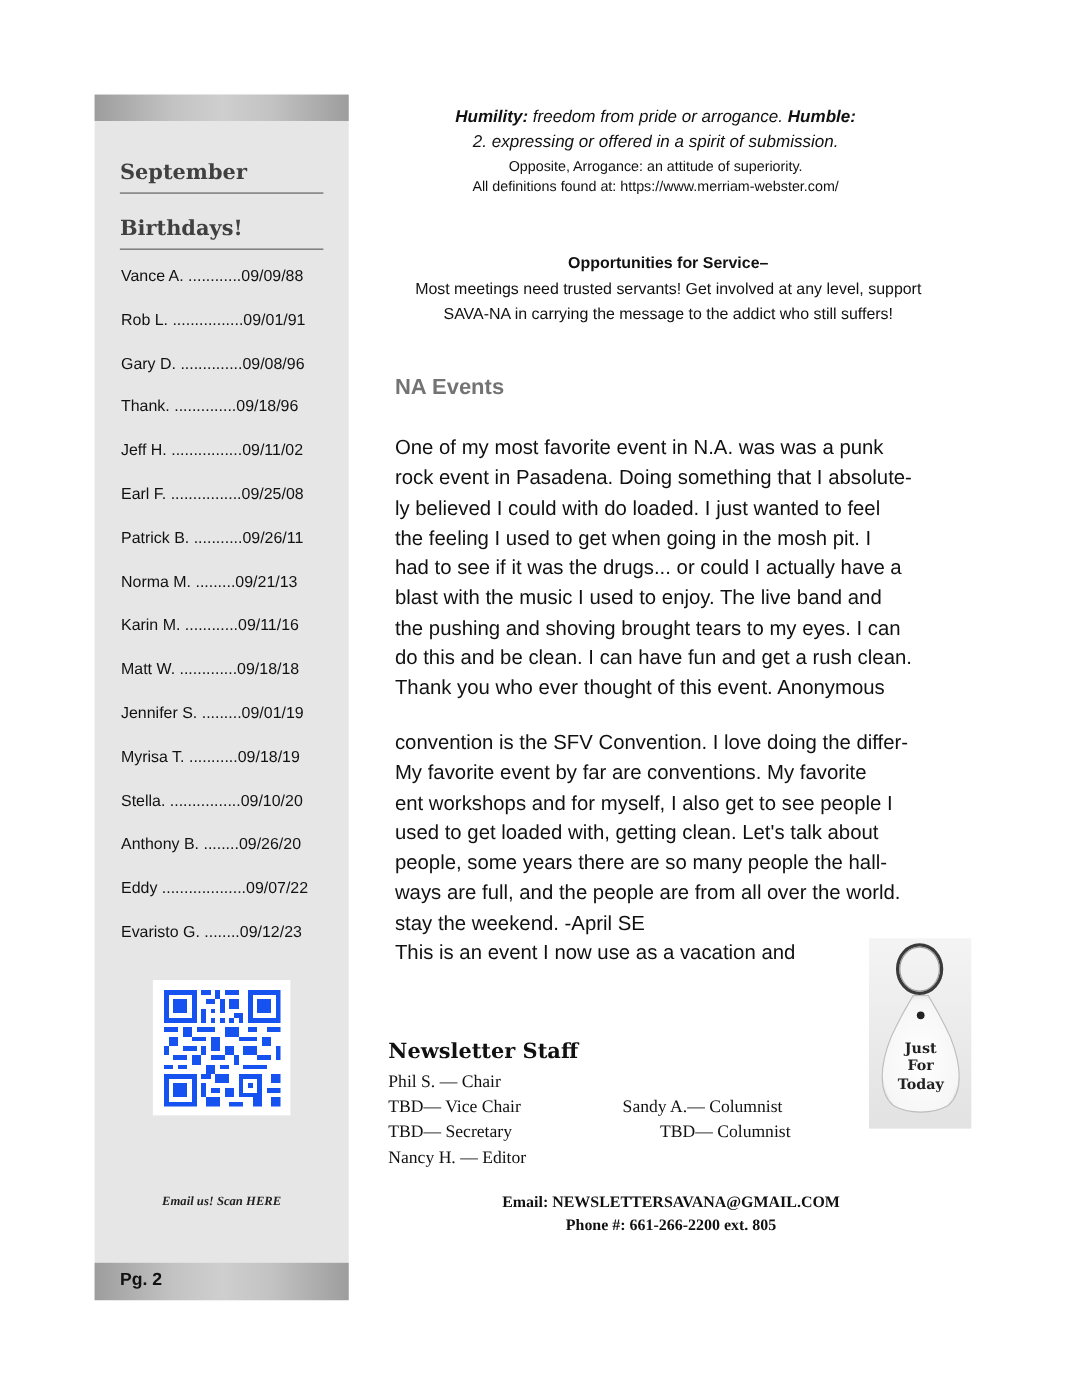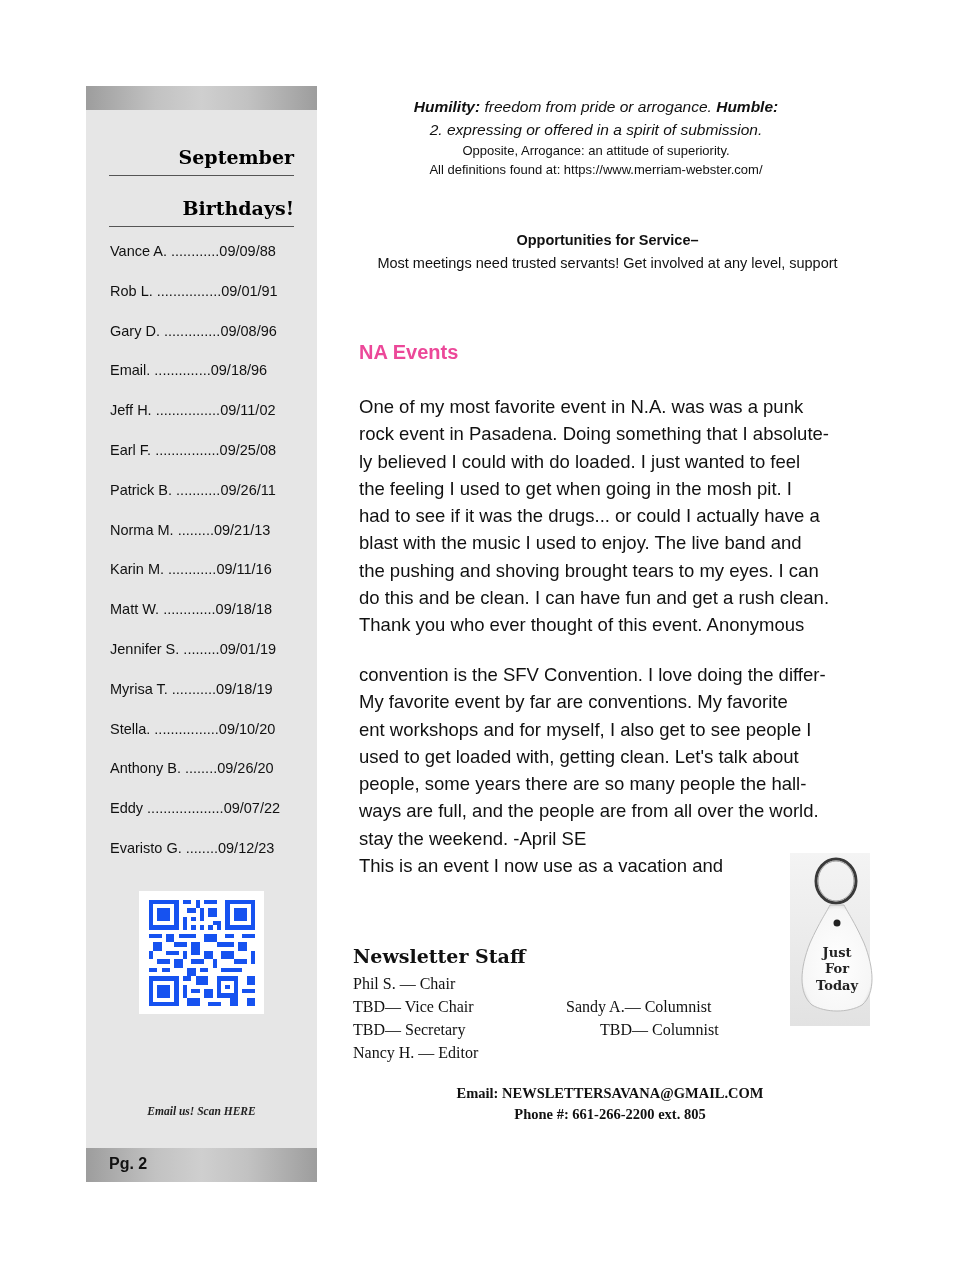--- a/index.html
+++ b/index.html
@@ -6,50 +6,50 @@
   body { width: 980px; height: 1268px; position: relative; overflow: hidden; font-family: "Liberation Sans", sans-serif; color: #111; }
 
   
   .sidebar { position: absolute; left: 86px; top: 86px; width: 231px; height: 1096px; background: #e6e6e6; }
   .sidebar-topbar { position: absolute; left: 0; top: 0; width: 231px; height: 24px;
     background: linear-gradient(to right, #9d9d9d 0%, #c2c2c2 30%, #cfcfcf 50%, #c2c2c2 70%, #9d9d9d 100%); }
   .sidebar-bottombar { position: absolute; left: 0; bottom: 0; width: 231px; height: 34px;
     background: linear-gradient(to right, #9d9d9d 0%, #c2c2c2 30%, #cfcfcf 50%, #c2c2c2 70%, #9d9d9d 100%); }
   .page-num { position: absolute; left: 23px; top: 7px; font-family: "Liberation Sans", sans-serif; font-weight: bold; font-size: 16px; color: #111; }
 
-  .bday-title { position: absolute; left: 23px; width: 185px; text-align: right; font-family: "DejaVu Serif", serif; font-weight: bold; font-size: 19px; color: #000000; }
+  .bday-title { position: absolute; left: 23px; width: 185px; text-align: left; font-family: "DejaVu Serif", serif; font-weight: bold; font-size: 19px; color: #404040; }
   .bday-title.t1 { top: 60px; }
   .bday-title.t2 { top: 111px; }
   .bday-rule { position: absolute; left: 23px; width: 185px; height: 1px; background: #555; }
   .bday-rule.r1 { top: 89px; }
   .bday-rule.r2 { top: 140px; }
 
   .bday-list { position: absolute; left: 24px; top: 155px; width: 200px; list-style: none; margin: 0; padding: 0; }
   .bday-item { height: 39.8px; font-size: 14.5px; line-height: 20px; color: #111; white-space: nowrap; }
 
   .qr-box { position: absolute; left: 53px; top: 805px; width: 125px; height: 123px; background: #fff; }
   .qr-box svg { position: absolute; left: 10px; top: 9px; }
-  .qr-caption { position: absolute; left: 0; width: 231px; top: 1000px; text-align: center; font-family: "Liberation Serif", serif; font-style: italic; font-weight: bold; font-size: 11.5px; color: #222; margin-top: 19px; }
+  .qr-caption { position: absolute; left: 0; width: 231px; top: 1000px; text-align: center; font-family: "Liberation Serif", serif; font-style: italic; font-weight: bold; font-size: 11.5px; color: #222; }
 
   
   .definition { position: absolute; left: 340px; width: 512px; top: 95px; text-align: center; color: #111; }
   .def-line1, .def-line2 { font-size: 15.5px; font-style: italic; line-height: 23px; }
   .def-line3, .def-line4 { font-size: 13px; line-height: 19px; }
   .def-line1 b { font-style: italic; }
 
   .service { position: absolute; left: 340px; width: 535px; top: 229px; text-align: center; font-size: 14.5px; line-height: 23px; color: #111; }
   .service-title { font-weight: bold; }
 
-  .events-title { position: absolute; left: 359px; top: 341px; font-size: 20px; font-weight: bold; color: #ec4899; }
+  .events-title { position: absolute; left: 359px; top: 341px; font-size: 20px; font-weight: bold; color: #737373; }
   .events-para { position: absolute; left: 359px; width: 530px; font-size: 18.5px; line-height: 27.3px; color: #111; margin: 0; }
   .events-para .ln { display: block; white-space: nowrap; }
   .p1 { top: 393px; }
   .p2 { top: 661px; }
 
-  .keychain { position: absolute; left: 790px; top: 853px; width: 80px; height: 173px; background: linear-gradient(to bottom, #f4f4f4, #e2e2e2); }
+  .keychain { position: absolute; left: 790px; top: 853px; width: 93px; height: 173px; background: linear-gradient(to bottom, #f4f4f4, #e2e2e2); }
   .keychain svg { position: absolute; left: 0; top: 0; }
 
   .staff-title { position: absolute; left: 353px; top: 945px; font-family: "DejaVu Serif", serif; font-weight: bold; font-size: 19px; color: #111; }
   .staff-entry { position: absolute; font-family: "Liberation Serif", serif; font-size: 16px; color: #111; white-space: nowrap; }
 
   .contact { position: absolute; left: 440px; width: 340px; top: 1083px; text-align: center; font-family: "Liberation Serif", serif; font-weight: bold; font-size: 14.5px; line-height: 21px; color: #111; }
 </style>
 </head>
 <body>
 
@@ -58,21 +58,21 @@
 
   <div class="bday-title t1">September</div>
   <div class="bday-rule r1"></div>
   <div class="bday-title t2">Birthdays!</div>
   <div class="bday-rule r2"></div>
 
   <ul class="bday-list">
     <li class="bday-item"><span>Vance A.</span> <span>............</span><span>09/09/88</span></li>
     <li class="bday-item"><span>Rob L.</span> <span>................</span><span>09/01/91</span></li>
     <li class="bday-item"><span>Gary D.</span> <span>..............</span><span>09/08/96</span></li>
-    <li class="bday-item"><span>Email.</span> <span>..............</span><span>09/18/96</span></li>
+    <li class="bday-item"><span>Thank.</span> <span>..............</span><span>09/18/96</span></li>
     <li class="bday-item"><span>Jeff H.</span> <span>................</span><span>09/11/02</span></li>
     <li class="bday-item"><span>Earl F.</span> <span>................</span><span>09/25/08</span></li>
     <li class="bday-item"><span>Patrick B.</span> <span>...........</span><span>09/26/11</span></li>
     <li class="bday-item"><span>Norma M.</span> <span>.........</span><span>09/21/13</span></li>
     <li class="bday-item"><span>Karin M.</span> <span>............</span><span>09/11/16</span></li>
     <li class="bday-item"><span>Matt W.</span> <span>.............</span><span>09/18/18</span></li>
     <li class="bday-item"><span>Jennifer S.</span> <span>.........</span><span>09/01/19</span></li>
     <li class="bday-item"><span>Myrisa T.</span> <span>...........</span><span>09/18/19</span></li>
     <li class="bday-item"><span>Stella.</span> <span>................</span><span>09/10/20</span></li>
     <li class="bday-item"><span>Anthony B.</span> <span>........</span><span>09/26/20</span></li>
@@ -157,20 +157,21 @@
 <section class="definition">
   <div class="def-line1"><b>Humility:</b><span> freedom from pride or arrogance. </span><b>Humble:</b></div>
   <div class="def-line2">2. expressing or offered in a spirit of submission.</div>
   <div class="def-line3">Opposite, Arrogance: an attitude of superiority.</div>
   <div class="def-line4">All definitions found at: https://www.merriam-webster.com/</div>
 </section>
 
 <section class="service">
   <div class="service-title">Opportunities for Service–</div>
   <div>Most meetings need trusted servants! Get involved at any level, support</div>
+  <div>SAVA-NA in carrying the message to the addict who still suffers!</div>
 </section>
 
 <h2 class="events-title" style="margin:0;">NA Events</h2>
 
 <p class="events-para p1">
   <span class="ln">One of my most favorite event in N.A. was was a punk</span>
   <span class="ln">rock event in Pasadena. Doing something that I absolute-</span>
   <span class="ln">ly believed I could with do loaded. I just wanted to feel</span>
   <span class="ln">the feeling I used to get when going in the mosh pit. I</span>
   <span class="ln">had to see if it was the drugs... or could I actually have a</span>

